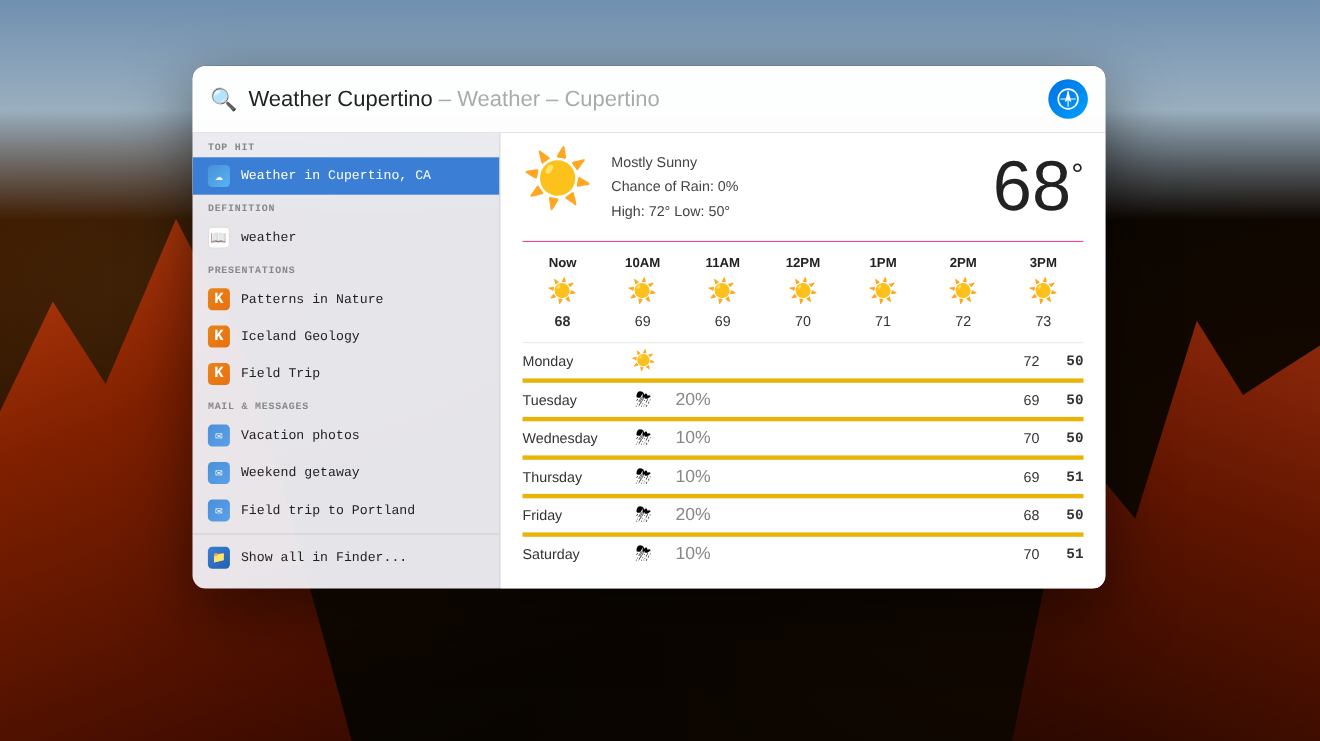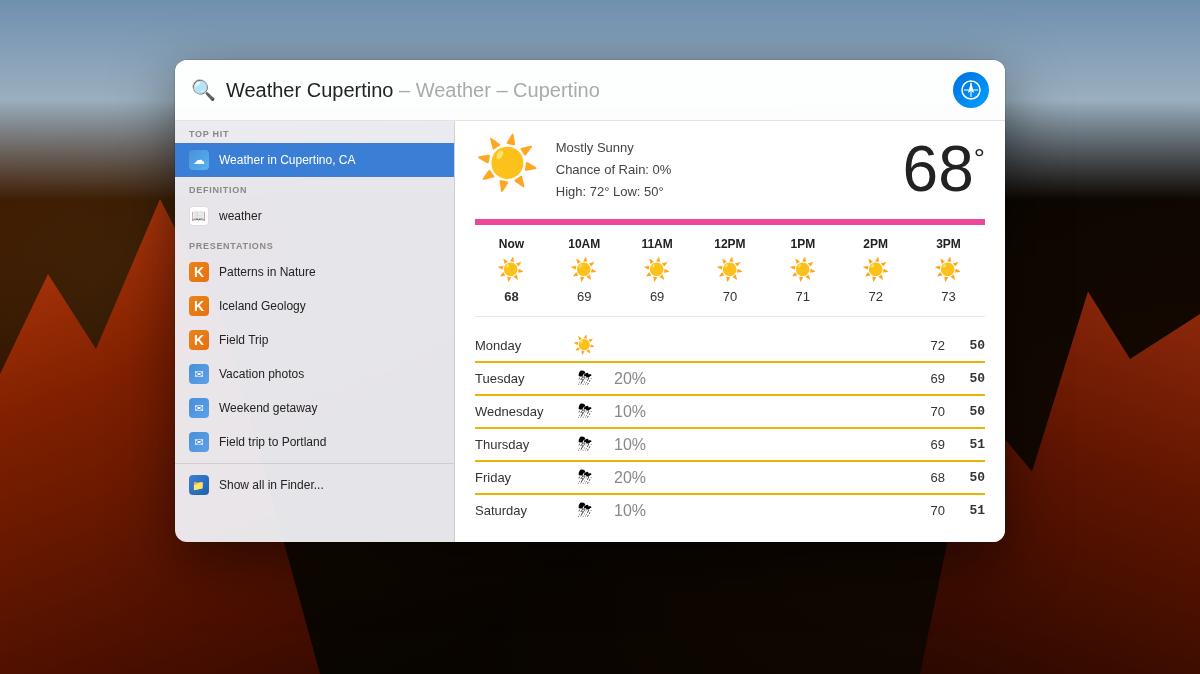--- a/index.html
+++ b/index.html
@@ -106,20 +106,21 @@
       display: flex;
       max-height: 540px;
     }
 
     
     .left-panel {
       width: 280px;
       flex-shrink: 0;
       border-right: 1px solid rgba(0,0,0,0.1);
       overflow-y: auto;
+      font-family: Liberation Mono, monospace;
     }
 
     .section-header {
       font-size: 9px;
       font-weight: 700;
       letter-spacing: 0.08em;
       color: #888;
       padding: 8px 14px 4px;
       text-transform: uppercase;
     }
@@ -211,24 +212,24 @@
     }
 
     .temp-degree {
       font-size: 28px;
       font-weight: 300;
       margin-top: 8px;
     }
 
     
     .hourly-section {
-      border-top: 6px solid #ec4899;
+      border-top: 1px solid #ec4899;
       border-bottom: 1px solid #e8e8e8;
       padding: 12px 0;
-      margin-bottom: 12px;
+      margin-bottom: 0;
     }
 
     .hourly-row {
       display: flex;
       justify-content: space-around;
       align-items: center;
     }
 
     .hourly-item {
       display: flex;
@@ -256,21 +257,21 @@
 
     .hourly-temp.bold {
       font-weight: 700;
     }
 
     
     .daily-row {
       display: flex;
       align-items: center;
       padding: 5px 0;
-      border-bottom: 2px solid #eab308;
+      border-bottom: 4px solid #eab308;
     }
 
     .daily-row:last-child {
       border-bottom: none;
     }
 
     .daily-day {
       width: 90px;
       font-size: 13px;
       color: #333;
@@ -388,20 +389,21 @@
       </div>
       <div class="list-item">
         <div class="item-icon keynote-icon" style="display:flex;align-items:center;justify-content:center;">K</div>
         <span class="item-text">Iceland Geology</span>
       </div>
       <div class="list-item">
         <div class="item-icon keynote-icon" style="display:flex;align-items:center;justify-content:center;">K</div>
         <span class="item-text">Field Trip</span>
       </div>
 
+      <div class="section-header">MAIL &amp; MESSAGES</div>
       <div class="list-item">
         <div class="item-icon mail-icon" style="display:flex;align-items:center;justify-content:center;font-size:11px;">✉</div>
         <span class="item-text">Vacation photos</span>
       </div>
       <div class="list-item">
         <div class="item-icon mail-icon" style="display:flex;align-items:center;justify-content:center;font-size:11px;">✉</div>
         <span class="item-text">Weekend getaway</span>
       </div>
       <div class="list-item">
         <div class="item-icon mail-icon" style="display:flex;align-items:center;justify-content:center;font-size:11px;">✉</div>

